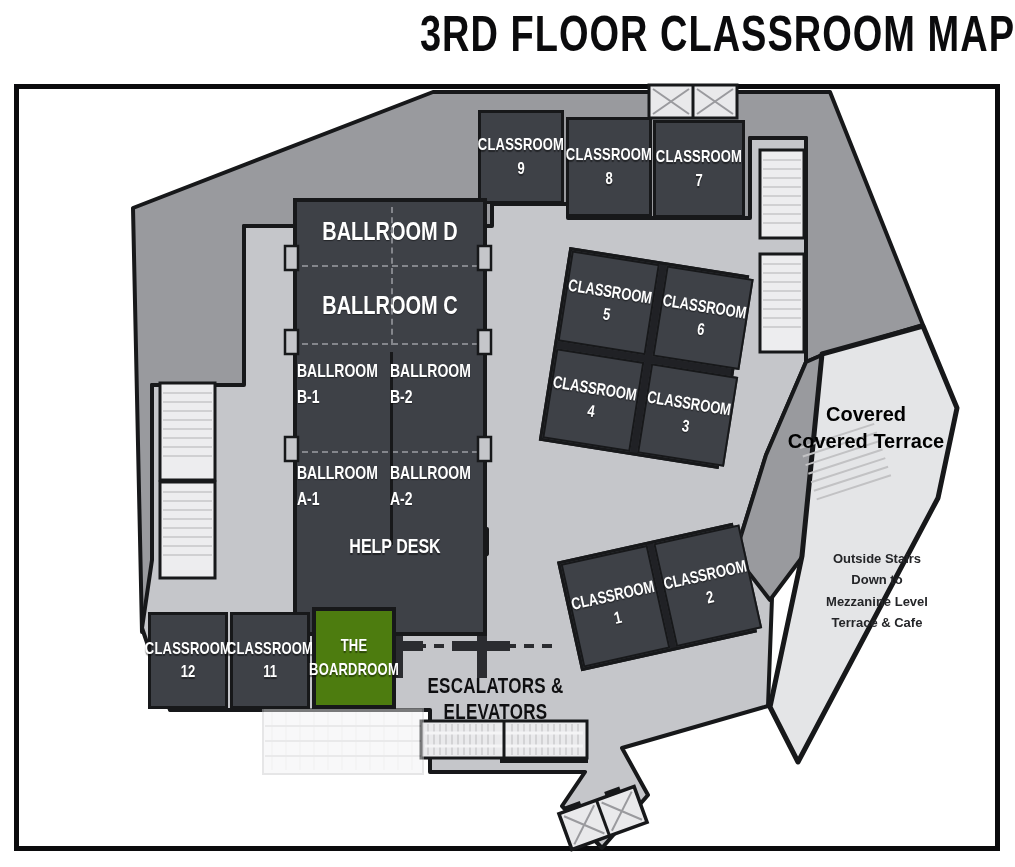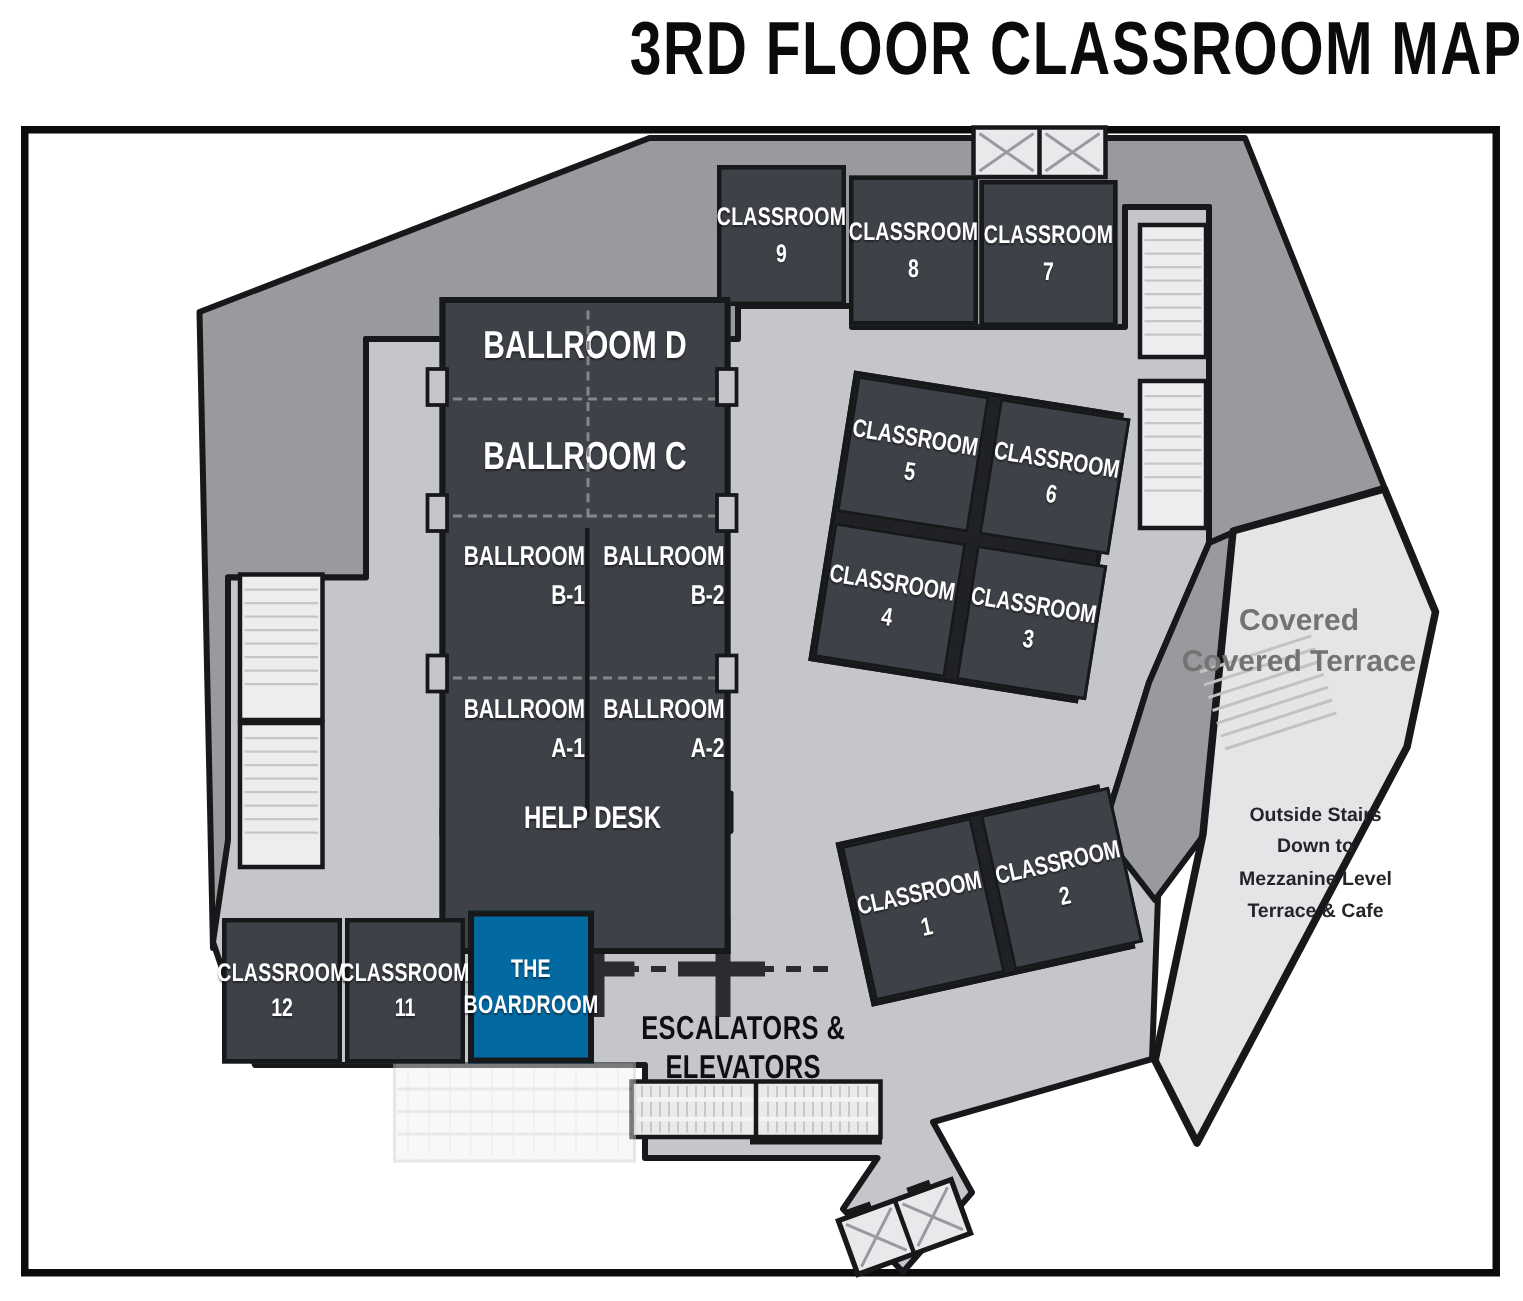--- a/index.html
+++ b/index.html
@@ -19,21 +19,21 @@
         letter-spacing:.2px;transform:scaleY(1.3);line-height:1.05;
         text-shadow:0 1px 1px rgba(0,0,0,.45);}
   .room .rn{display:block;font-weight:700;font-size:13px;margin-top:9px;transform:scaleY(1.3);
         text-shadow:0 1px 1px rgba(0,0,0,.45);}
 
   .stack{position:absolute;left:293px;top:198px;width:194px;height:438px;background:#3e4147;
         border:4px solid #17181a;box-sizing:border-box;z-index:3;}
   .stack .big{position:absolute;left:0;width:100%;text-align:center;color:#fff;font-weight:700;
         text-transform:uppercase;font-size:20px;transform:scaleY(1.3);
         text-shadow:0 1px 1px rgba(0,0,0,.45);}
-  .stack .sub{position:absolute;width:50%;color:#fff;text-align:right;}
+  .stack .sub{position:absolute;width:50%;color:#fff;text-align:left;}
   .stack .sub .rl{display:block;font-weight:700;text-transform:uppercase;font-size:14px;
         transform:scaleY(1.3);text-shadow:0 1px 1px rgba(0,0,0,.45);}
   .stack .sub .rn{display:block;font-weight:700;font-size:14px;margin-top:10px;transform:scaleY(1.3);
         text-shadow:0 1px 1px rgba(0,0,0,.45);}
   .hdash{position:absolute;left:5px;right:5px;border-top:2px dashed #84868c;}
   .vdash{position:absolute;left:94px;top:5px;height:138px;border-left:2px dashed #84868c;}
   .vsolid{position:absolute;left:93px;top:150px;height:193px;width:3px;background:#17181a;}
 
   .rotblock{position:absolute;display:grid;grid-template-columns:1fr 1fr;grid-template-rows:1fr 1fr;
         gap:7px;background:#202125;border:3px solid #17181a;box-sizing:border-box;z-index:3;}
@@ -43,23 +43,23 @@
         text-shadow:0 1px 1px rgba(0,0,0,.45);}
   .rotblock .cell .rn{font-weight:700;font-size:13px;margin-top:8px;transform:scaleY(1.3);
         text-shadow:0 1px 1px rgba(0,0,0,.45);}
 
   .arealabel{position:absolute;z-index:3;text-align:center;}
   .helpdesk-label{left:335px;top:538px;width:120px;color:#ffffff;font-weight:700;
         text-transform:uppercase;font-size:16px;transform:scaleY(1.3);
         text-shadow:0 1px 1px rgba(0,0,0,.45);}
   .esc-label{left:393px;top:679px;width:205px;color:#0f0f11;font-weight:800;
         text-transform:uppercase;font-size:17px;transform:scaleY(1.3);letter-spacing:.3px;}
-  .terrace-label{left:764px;top:401px;width:204px;color:#737373;font-weight:700;font-size:20px;
+  .terrace-label{left:764px;top:401px;width:204px;color:#000000;font-weight:700;font-size:20px;
         line-height:1.35;}
-  .stairs-label{left:793px;top:532px;width:168px;color:#242528;font-weight:600;font-size:13px;
+  .stairs-label{left:793px;top:548px;width:168px;color:#242528;font-weight:600;font-size:13px;
         line-height:1.65;}
 </style>
 </head>
 <body>
 
 <div class="page">
 
   <div class="map-title">
     <span>3rd Floor Classroom Map</span>
   </div>
@@ -295,21 +295,21 @@
   </div>
 
   <div class="room" style="left:148px;top:612px;width:80px;height:97px;">
     <span class="rl">Classroom</span>
     <span class="rn">12</span>
   </div>
   <div class="room" style="left:230px;top:612px;width:80px;height:97px;">
     <span class="rl">Classroom</span>
     <span class="rn">11</span>
   </div>
-  <div class="room" style="left:312px;top:607px;width:84px;height:102px;background:#0369a1;border-width:4px;">
+  <div class="room" style="left:312px;top:607px;width:84px;height:102px;background:#4d7c0f;border-width:4px;">
     <span class="rl">The</span>
     <span class="rl" style="margin-top:10px;">Boardroom</span>
   </div>
 
   <div class="arealabel helpdesk-label">Help Desk</div>
   <div class="arealabel esc-label">Escalators &amp; Elevators</div>
   <div class="arealabel terrace-label">
     <div>Covered</div>
     <div>Covered Terrace</div>
   </div>

